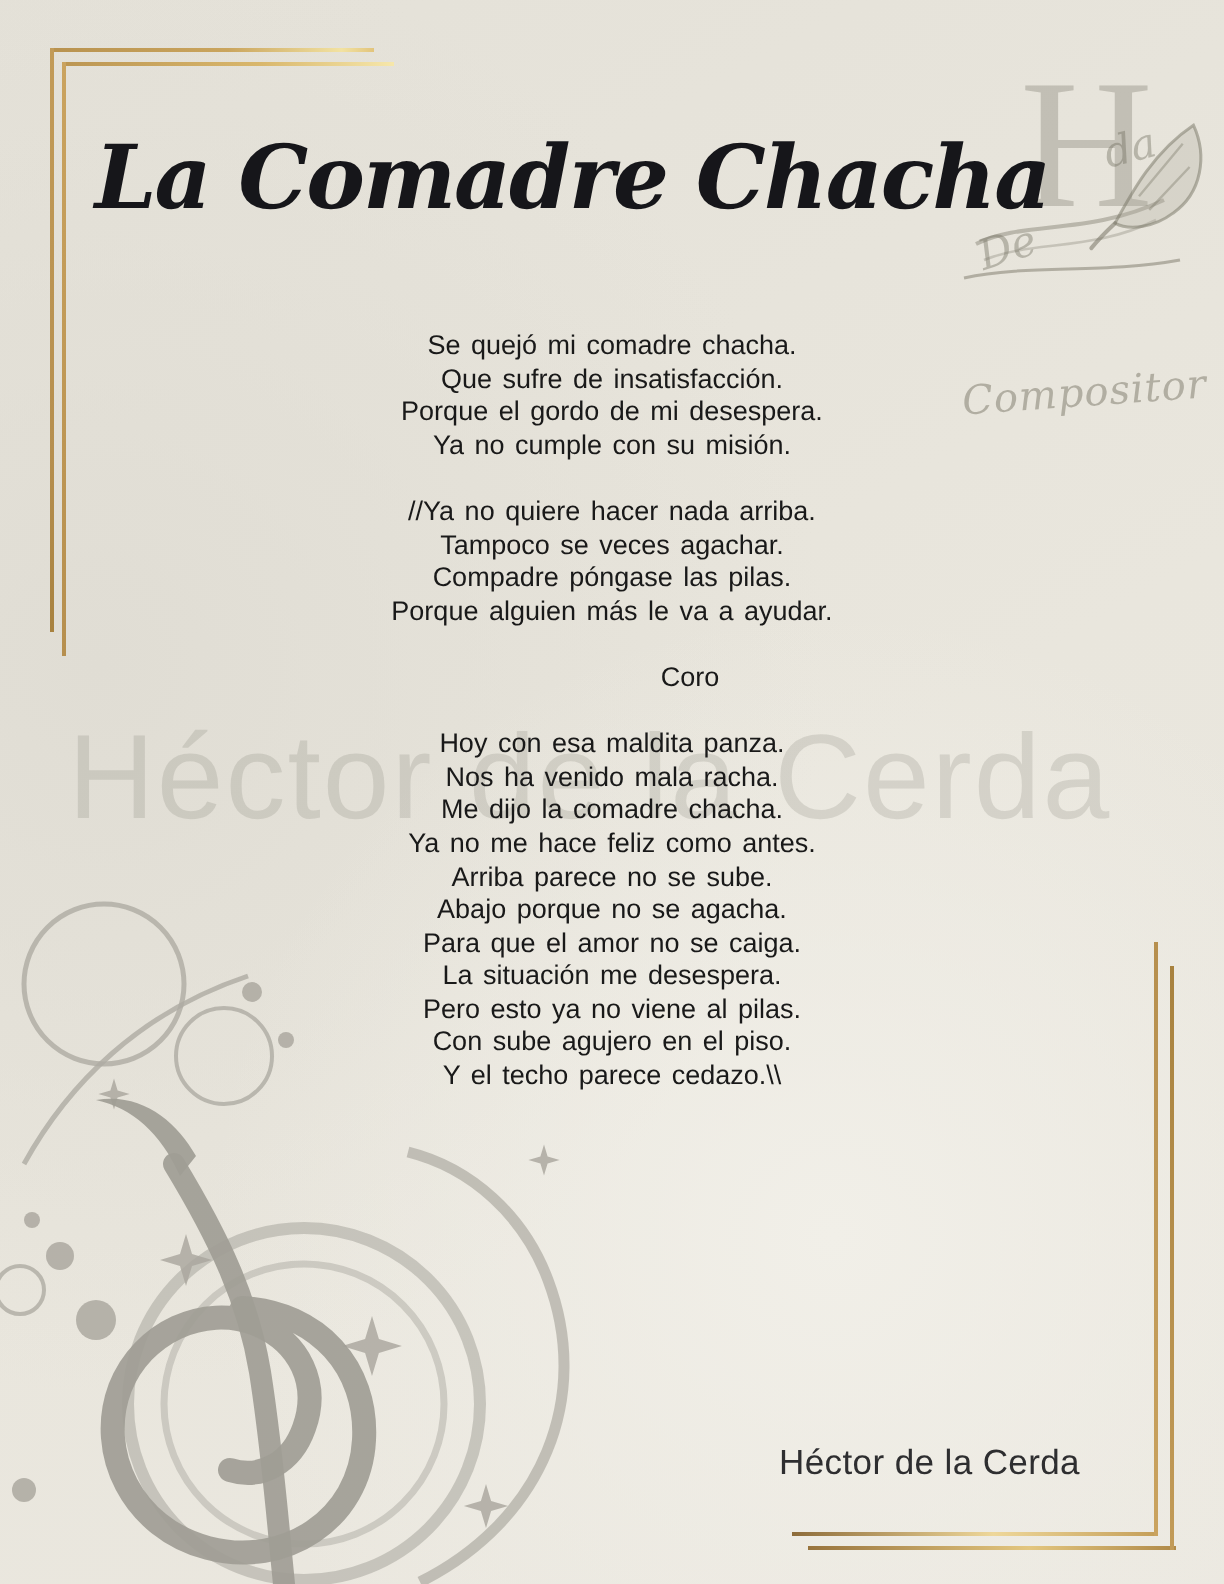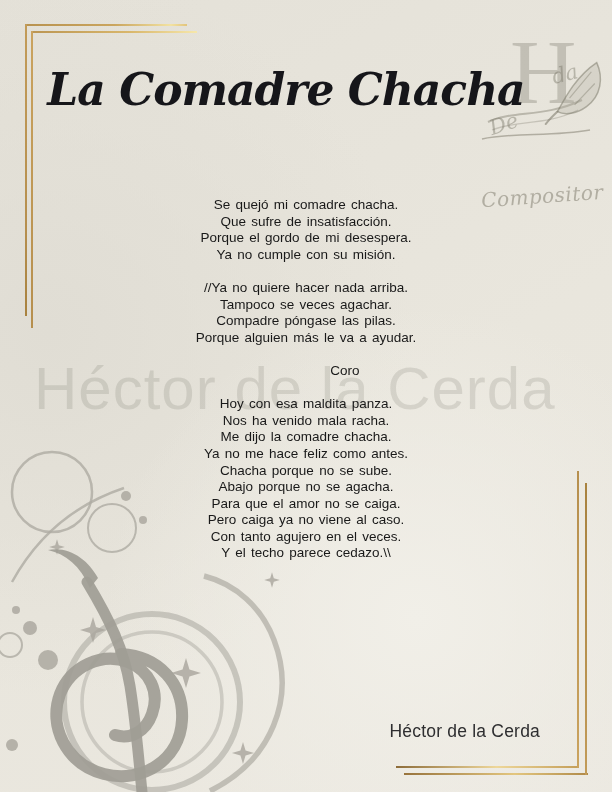--- a/index.html
+++ b/index.html
@@ -59,21 +59,21 @@
   
   .watermark{
     position:absolute;left:34px;top:354px;z-index:1;
     font-size:60px;letter-spacing:1px;white-space:nowrap;
     color:rgba(96,93,82,0.16);
   }
   
   .lyrics{
     position:absolute;left:0;right:0;top:165px;z-index:4;
     text-align:center;color:#191919;
-    font-size:13.5px;line-height:16.6px;word-spacing:1.5px;margin-top:32px;
+    font-size:13.5px;line-height:16.6px;word-spacing:1.5px;
   }
   .lyrics .gap{height:16.6px;}
   .lyrics .chorus{transform:translateX(39px);}
   
   .signature{
     position:absolute;right:72px;top:721px;z-index:5;
     font-size:17.5px;color:#2e2e30;letter-spacing:.2px;
   }
   
   .clef{position:absolute;left:0;top:430px;z-index:2;}
@@ -130,25 +130,26 @@
       <div>Porque alguien más le va a ayudar.</div>
     </div>
     <div class="gap"></div>
     <div class="chorus">Coro</div>
     <div class="gap"></div>
     <div>
       <div>Hoy con esa maldita panza.</div>
       <div>Nos ha venido mala racha.</div>
       <div>Me dijo la comadre chacha.</div>
       <div>Ya no me hace feliz como antes.</div>
-      <div>Chacha porque no se sube.</div>
+      <div>Arriba parece no se sube.</div>
       <div>Abajo porque no se agacha.</div>
       <div>Para que el amor no se caiga.</div>
-      <div>Pero caiga ya no viene al caso.</div>
-      <div>Con tanto agujero en el veces.</div>
+      <div>La situación me desespera.</div>
+      <div>Pero esto ya no viene al pilas.</div>
+      <div>Con sube agujero en el piso.</div>
       <div>Y el techo parece cedazo.\\</div>
     </div>
   </div>
 
   <svg class="clef" width="310" height="362" viewBox="0 0 310 362">
     <g fill="none" stroke="#aeaba3" stroke-opacity="0.8">
       <circle cx="52" cy="62" r="40" stroke-width="2.5"></circle>
       <circle cx="112" cy="98" r="24" stroke-width="2"></circle>
       <circle cx="10" cy="215" r="12" stroke-width="2"></circle>
       <path d="M12 152 C34 112 70 76 124 58" stroke-width="2.5"></path>

